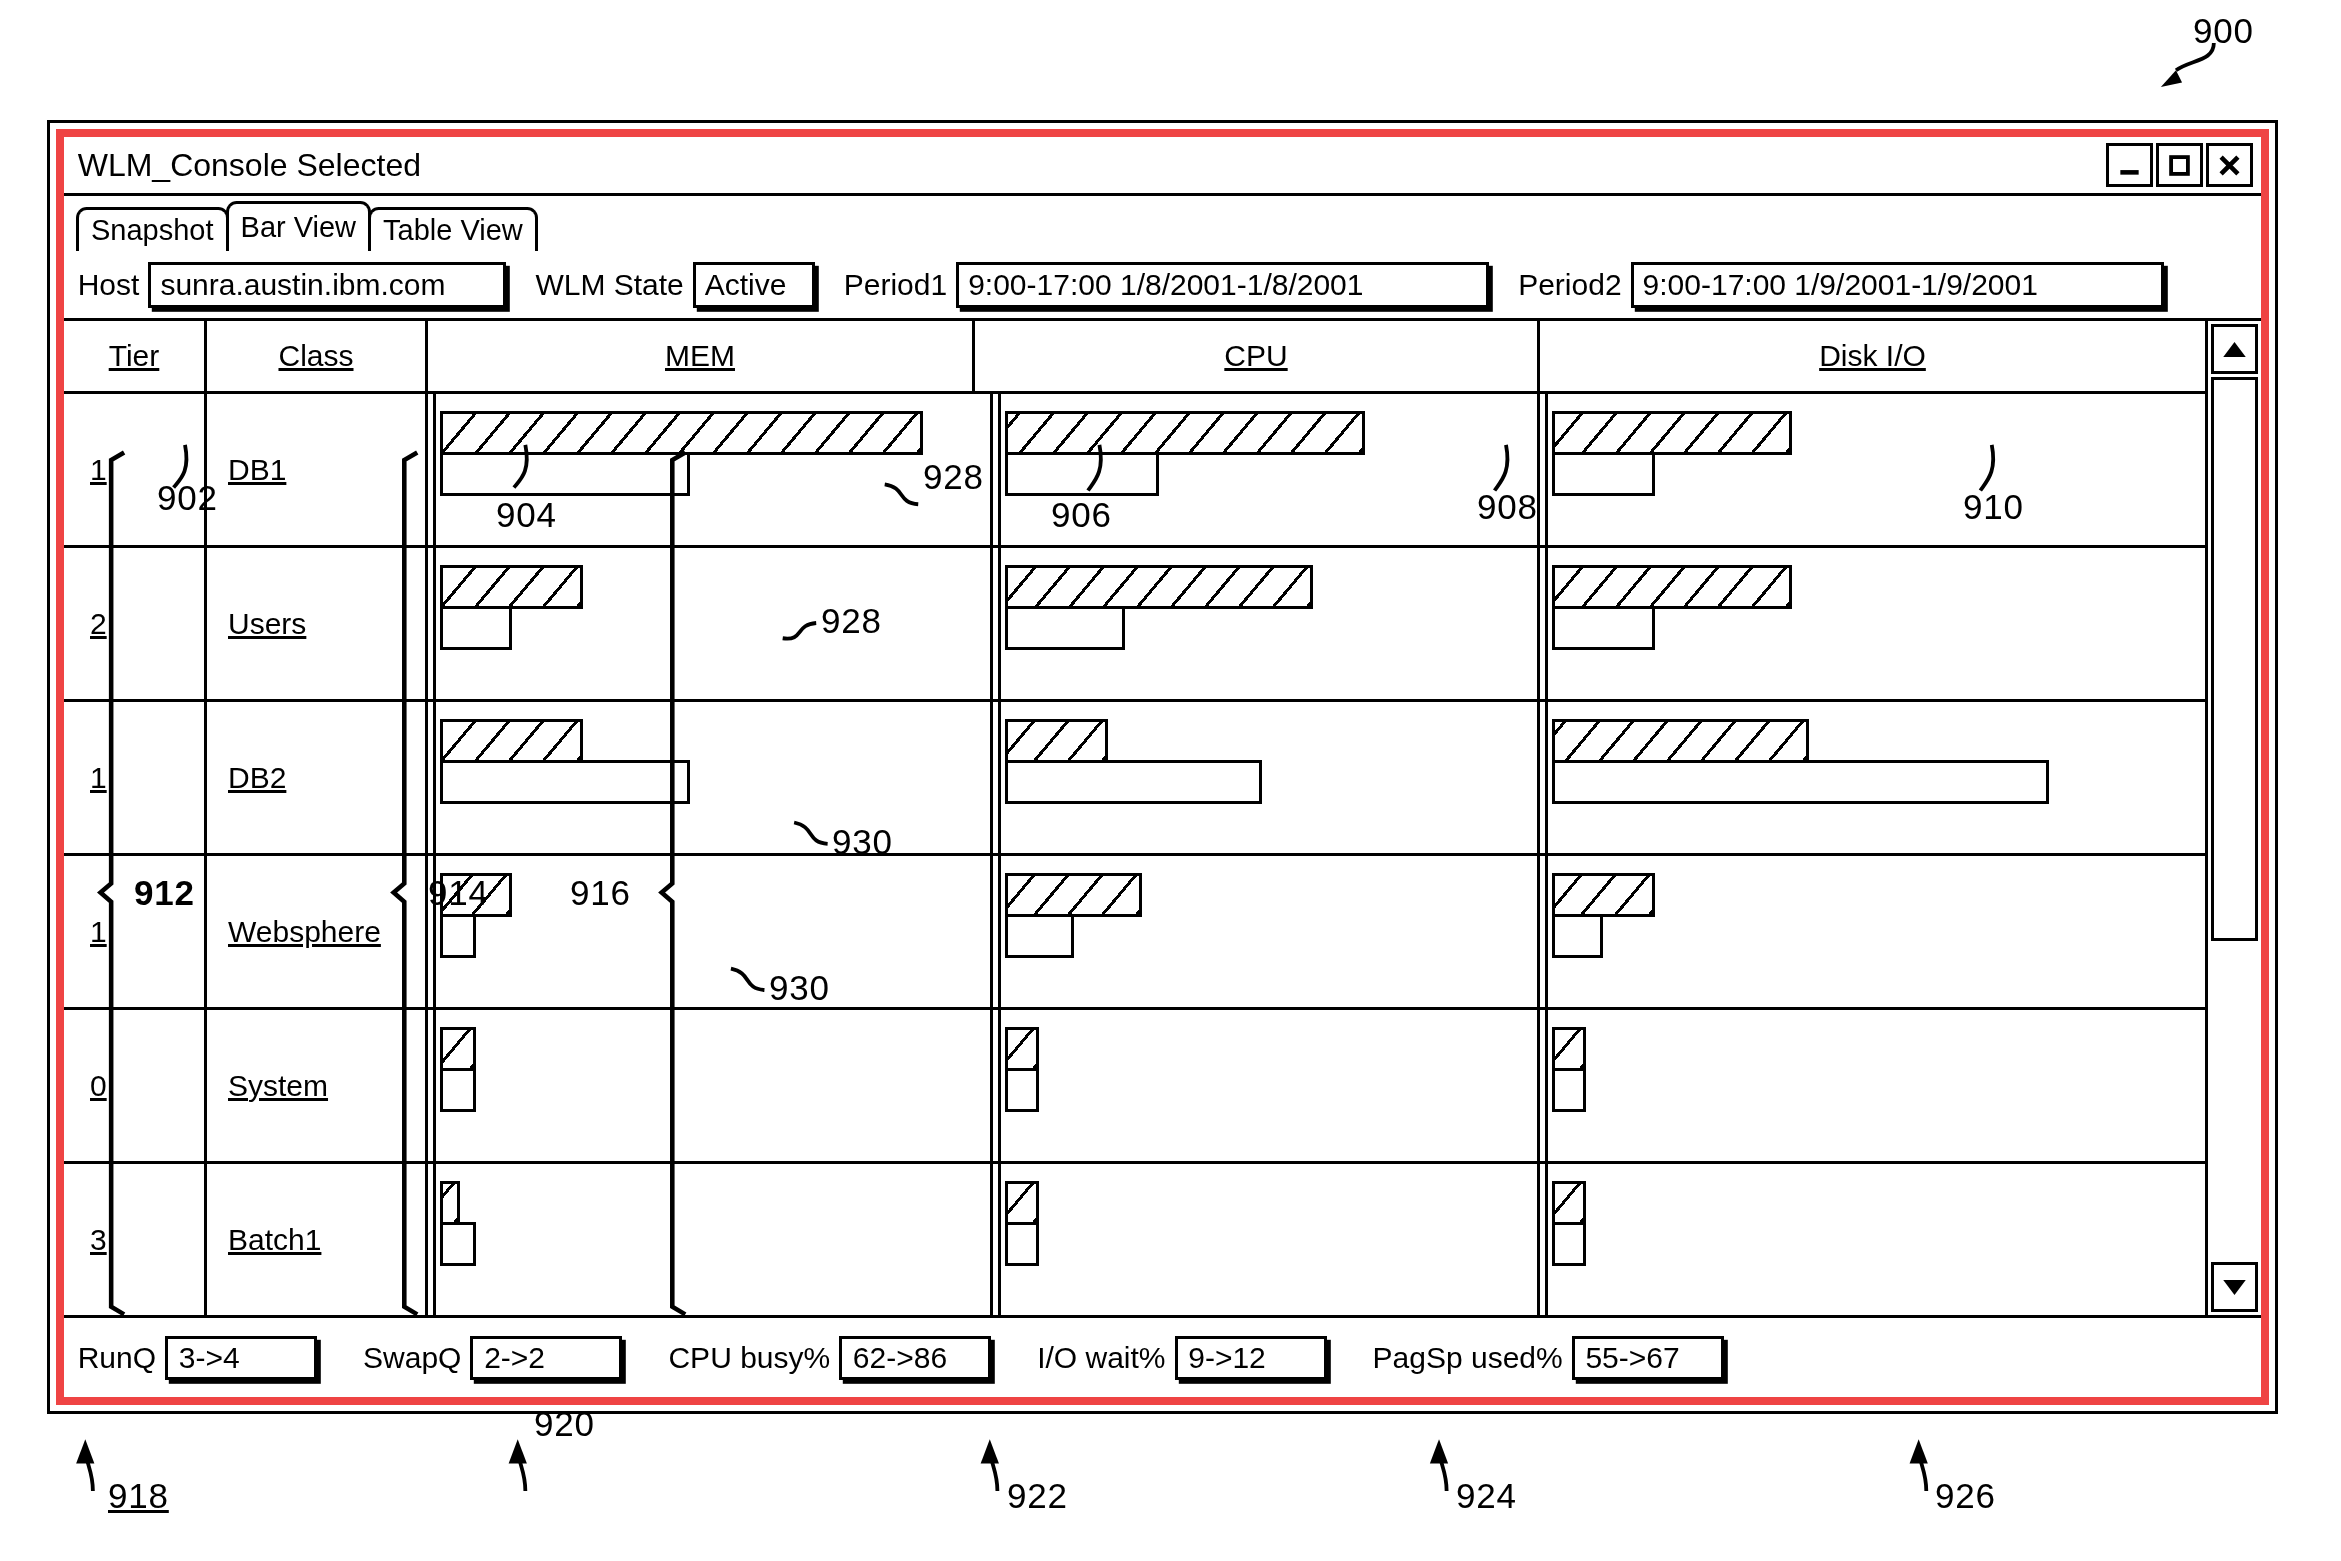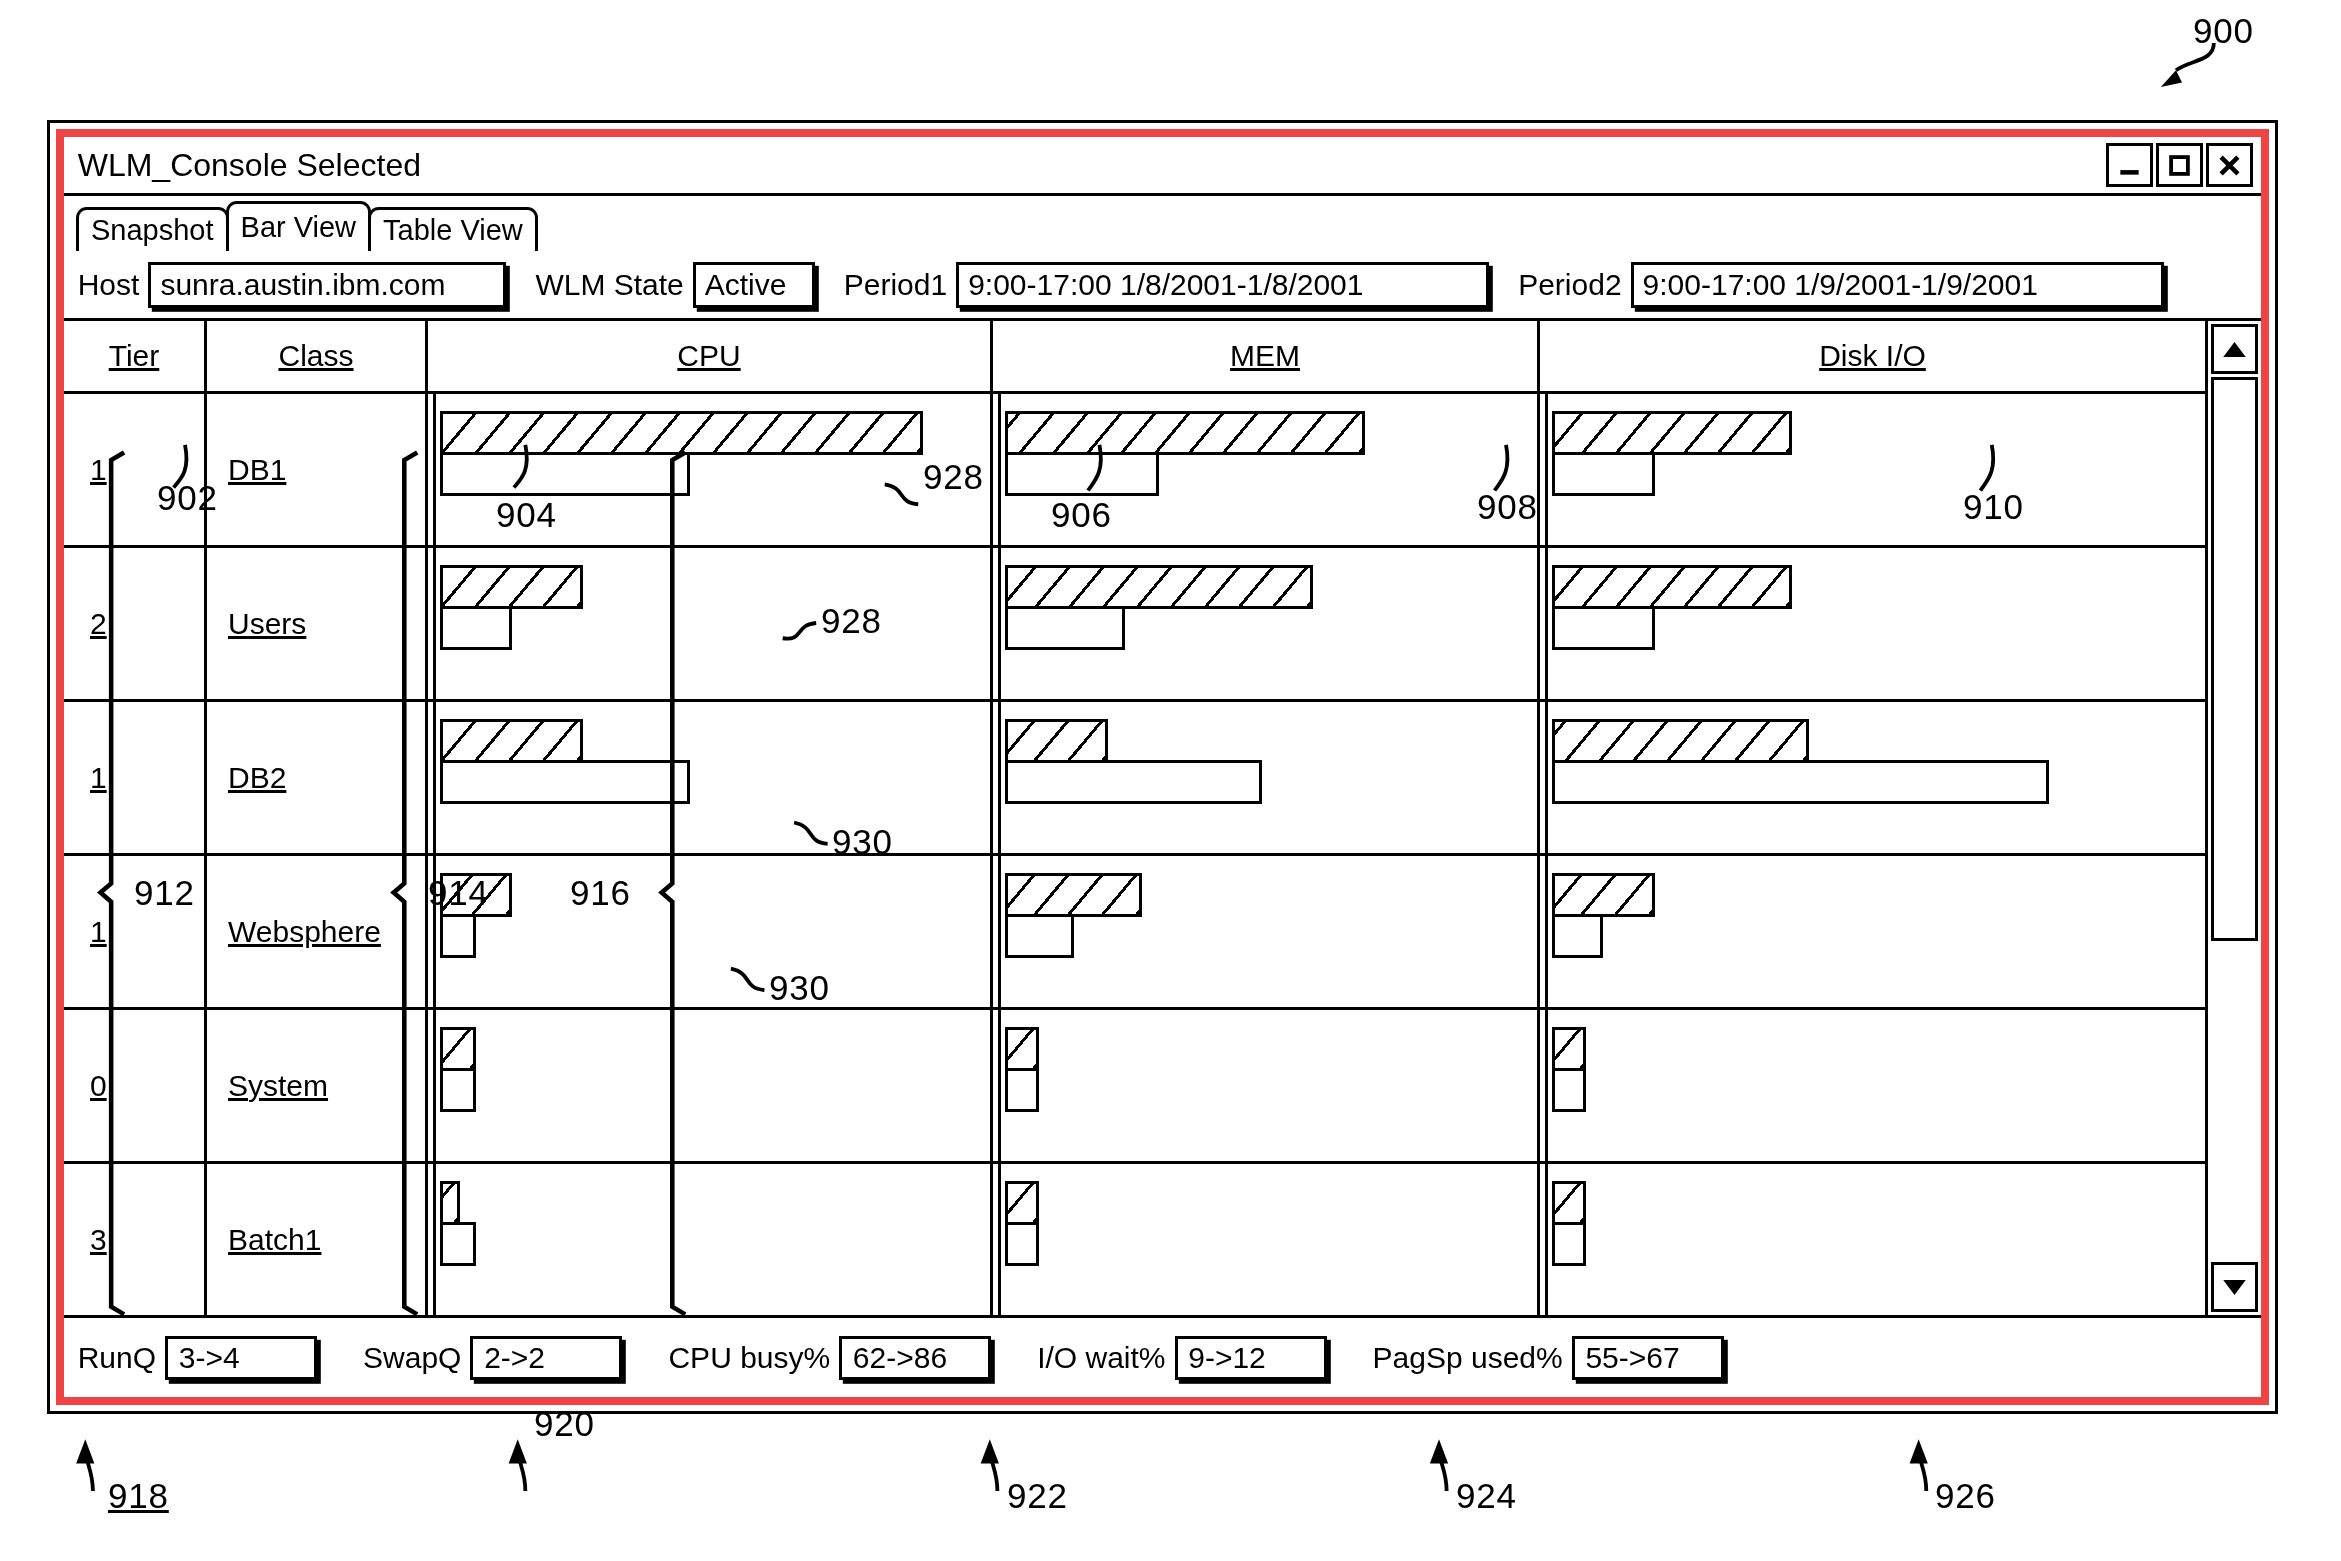--- a/index.html
+++ b/index.html
@@ -202,22 +202,22 @@
       <span>9:00-17:00 1/9/2001-1/9/2001</span>
     </div>
   </div>
 
   <div id="gridarea">
     <div id="gridmain">
 
       <div id="colheaders">
         <div class="colhead c-tier">Tier</div>
         <div class="colhead c-class">Class</div>
+        <div class="colhead c-mem">MEM</div>
         <div class="colhead c-cpu">CPU</div>
-        <div class="colhead c-mem">MEM</div>
         <div class="colhead c-disk">Disk I/O</div>
       </div>
 
       <div id="rows">
             <div class="row">
               <div class="cell cell-tier c-tier">1</div>
               <div class="cell cell-class c-class">DB1</div>
               <div class="cell cell-bars c-cpu">
                 <div class="baraxis"></div>
                 <div class="bargroup">
@@ -462,21 +462,21 @@
     <path d="M2520 1890 L2508 1922 L2532 1922 Z"></path>
   </g>
 </svg>
 
 <div class="callout" style="left:157px;top:478px;">902</div>
 <div class="callout" style="left:496px;top:495px;">904</div>
 <div class="callout" style="left:1051px;top:495px;">906</div>
 <div class="callout" style="left:1477px;top:487px;">908</div>
 <div class="callout" style="left:1963px;top:487px;">910</div>
 
-<div class="callout" style="left:134px;top:873px;">912</div>
+<div class="callout" style="left:134px;top:873px;font-weight:bold;">912</div>
 <div class="callout" style="left:428px;top:873px;">914</div>
 <div class="callout" style="left:570px;top:873px;">916</div>
 
 <div class="callout" style="left:923px;top:457px;">928</div>
 <div class="callout" style="left:821px;top:601px;">928</div>
 <div class="callout" style="left:832px;top:822px;">930</div>
 <div class="callout" style="left:769px;top:968px;">930</div>
 
 <div class="callout" style="left:108px;top:1476px;text-decoration:underline;">918</div>
 <div class="callout" style="left:534px;top:1404px;text-align:center;">920</div>

